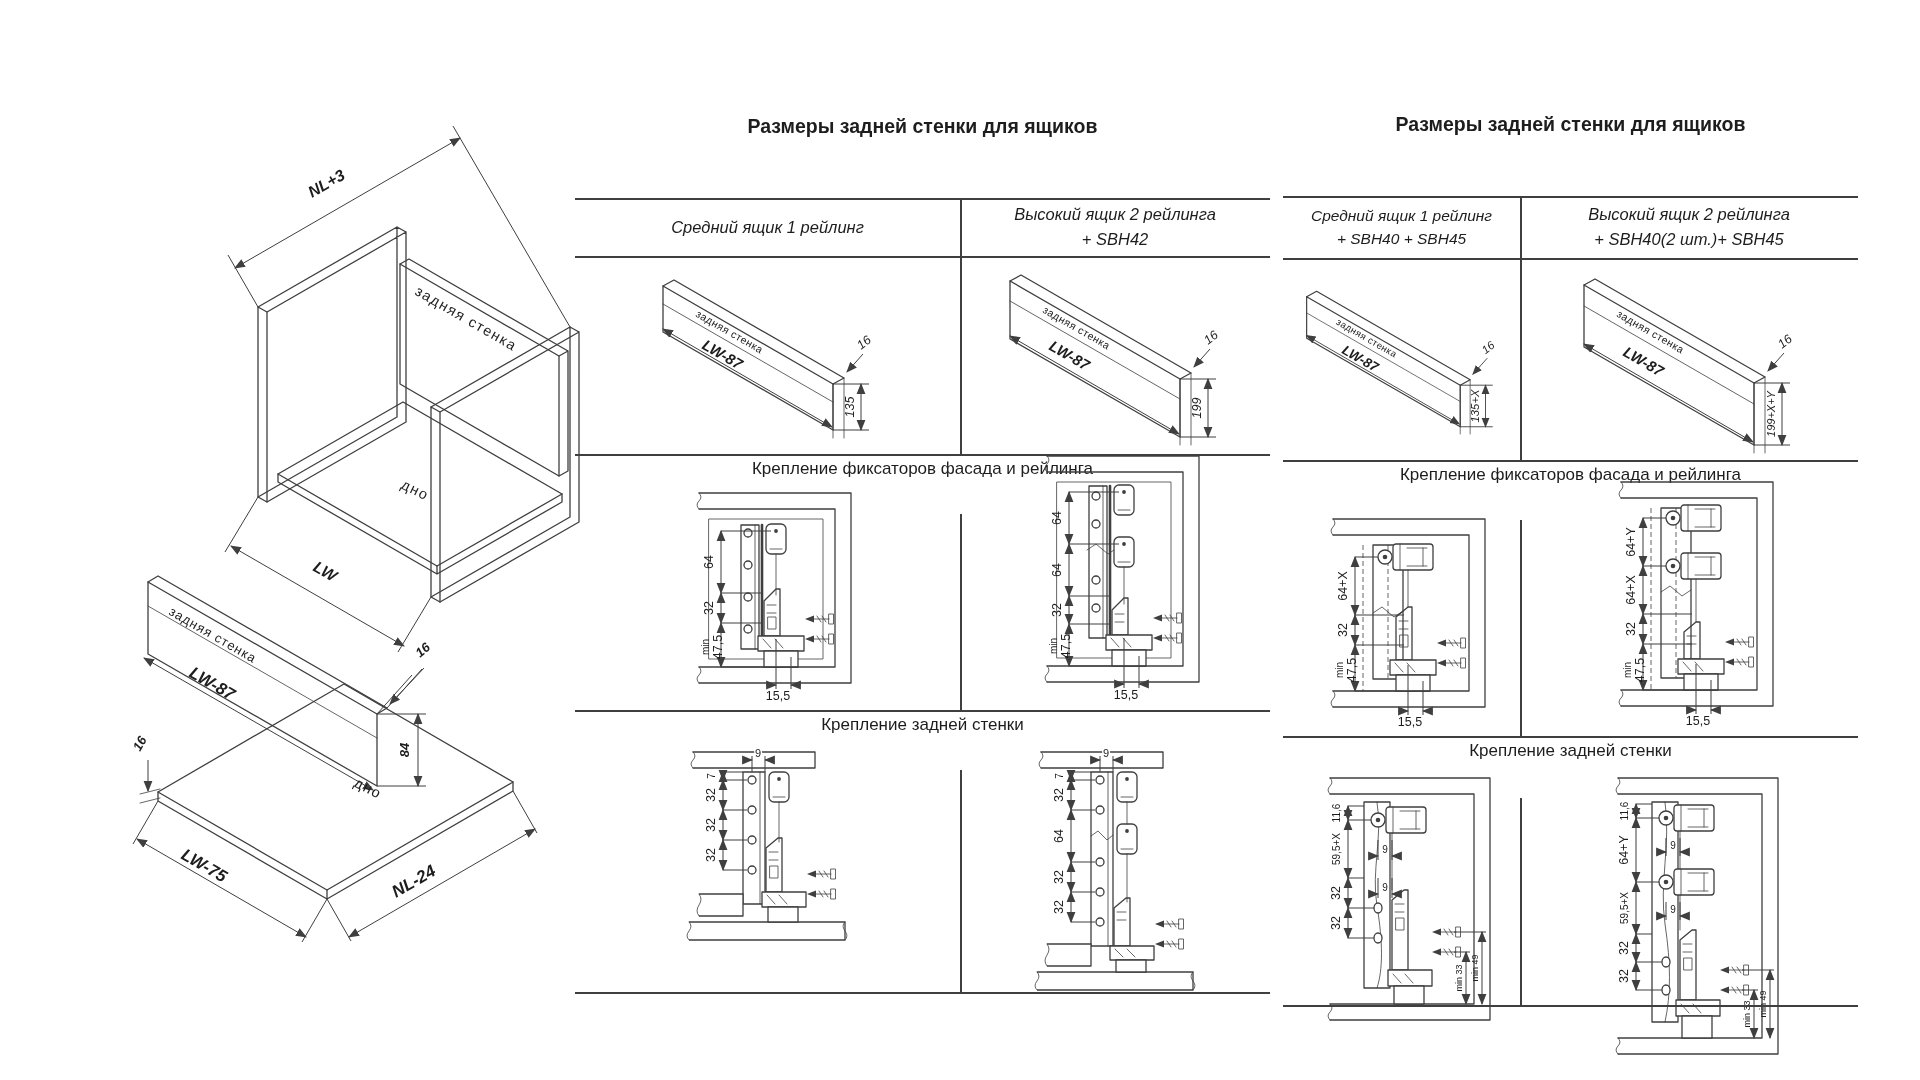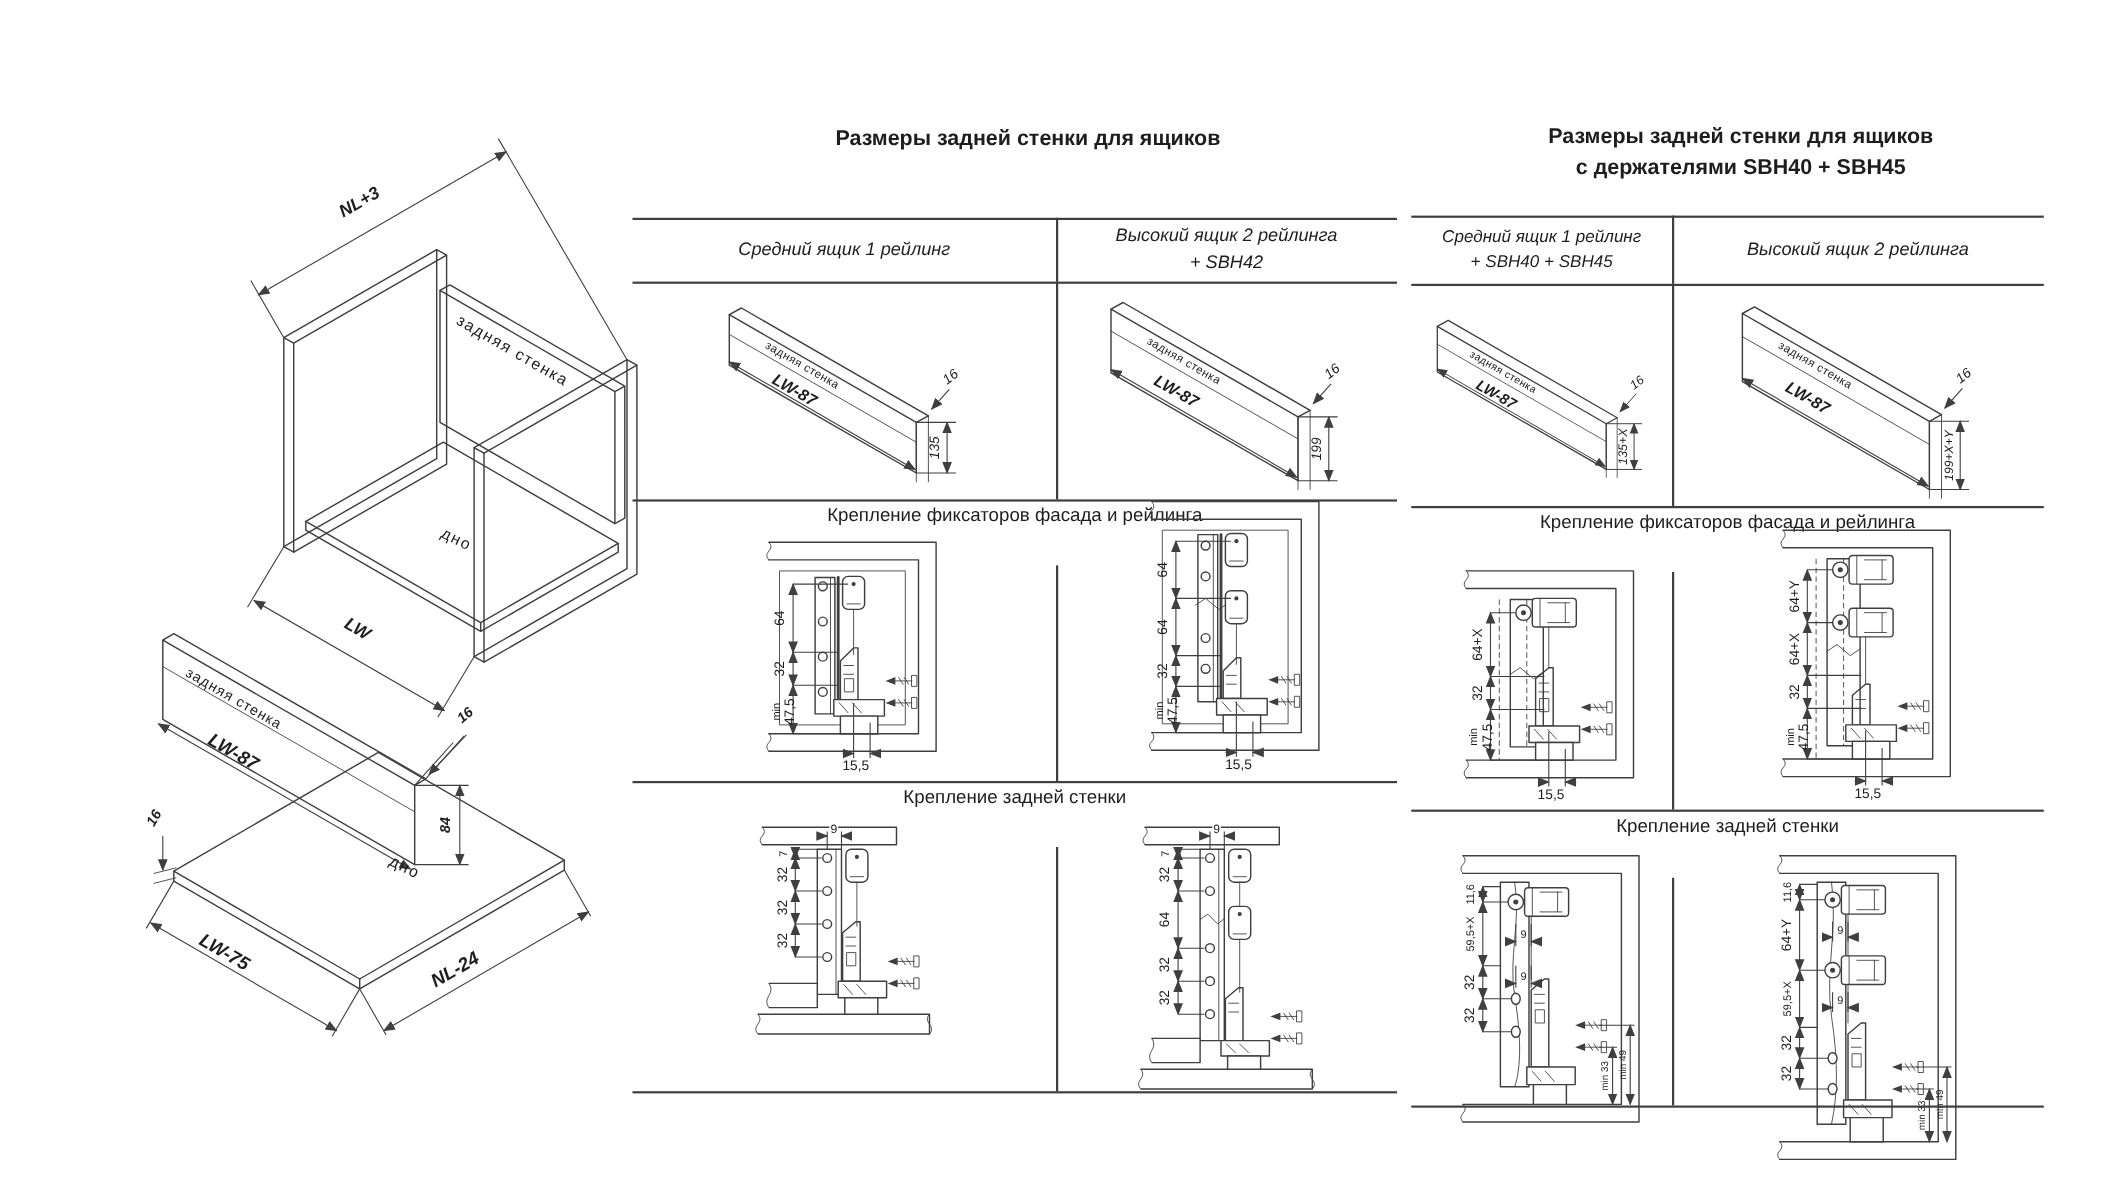--- a/index.html
+++ b/index.html
@@ -1,20 +1,20 @@
 <!DOCTYPE html>
 <html><head>
 <meta charset="utf-8">
 <style>
   html,body{margin:0;padding:0;background:#fff;}
   .sheet{position:relative;width:1920px;height:1080px;background:#ffffff;overflow:hidden;
          font-family:"Liberation Sans",sans-serif;color:#1d1d1d;}
   .abs{position:absolute;}
   .tbl{position:absolute;}
-  .t-title{position:absolute;top:2px;left:12px;width:100%;text-align:center;
+  .t-title{position:absolute;top:2px;left:0;width:100%;text-align:center;
            font-weight:bold;font-size:19.5px;line-height:28px;}
   .hline{position:absolute;left:0;width:100%;height:1.5px;background:#3f3f3f;}
   .vline{position:absolute;width:1.5px;background:#3f3f3f;}
   .hcell{position:absolute;display:flex;flex-direction:column;justify-content:center;
          text-align:center;font-style:italic;font-size:16.5px;line-height:25px;}
   .sec{position:absolute;left:0;width:100%;text-align:center;font-size:17px;}
   .dcell{position:absolute;display:flex;align-items:center;justify-content:center;}
   .bcell{position:absolute;display:flex;align-items:flex-end;justify-content:center;padding-bottom:6px;box-sizing:border-box;}
   .tcell{position:absolute;display:flex;align-items:flex-start;justify-content:center;padding-top:4px;box-sizing:border-box;}
   svg{overflow:visible;}
@@ -379,30 +379,30 @@
         <text class="td" x="50" y="161" text-anchor="middle" transform="rotate(-90 50 161)">32</text>
       </g>
     </svg>
   </div>
   <div class="hline" style="top:882px"></div>
 </div>
 
 <div class="tbl" style="left:1283px;top:108px;width:575px;height:900px">
   <div class="t-title">
     <div>Размеры задней стенки для ящиков</div>
-    <div>с держателями SBH40 + SBH45</div>
   </div>
   <div class="hline" style="top:88px"></div>
   <div class="vline" style="left:237px;top:88px;height:62px"></div>
   <div class="hcell" style="left:0;top:88px;width:237px;height:62px;font-size:15.5px;line-height:23px">
     <div>Средний ящик 1 рейлинг</div>
     <div>+ SBH40 + SBH45</div>
   </div>
   <div class="hcell" style="left:237px;top:88px;width:338px;height:62px">
     <div>Высокий ящик 2 рейлинга</div>
+    <div>+ SBH40(2 шт.)+ SBH45</div>
   </div>
   <div class="hline" style="top:150px"></div>
   <div class="vline" style="left:237px;top:150px;height:202px"></div>
 
   <div class="dcell" style="left:0;top:150px;width:237px;height:202px">
     <svg width="215" height="172" viewBox="0 0 238 190">
       <path class="ln" d="M14,26 L184,124 L184,170 L14,72 z"></path>
       <path class="ln" d="M14,26 L25,20 L195,118 L184,124"></path>
       <path class="ln thin" d="M14,44 L184,142 M184,124 V178 M195,118 V178"></path>
       <text class="tp" transform="translate(46,56) rotate(30)">задняя стенка</text>

